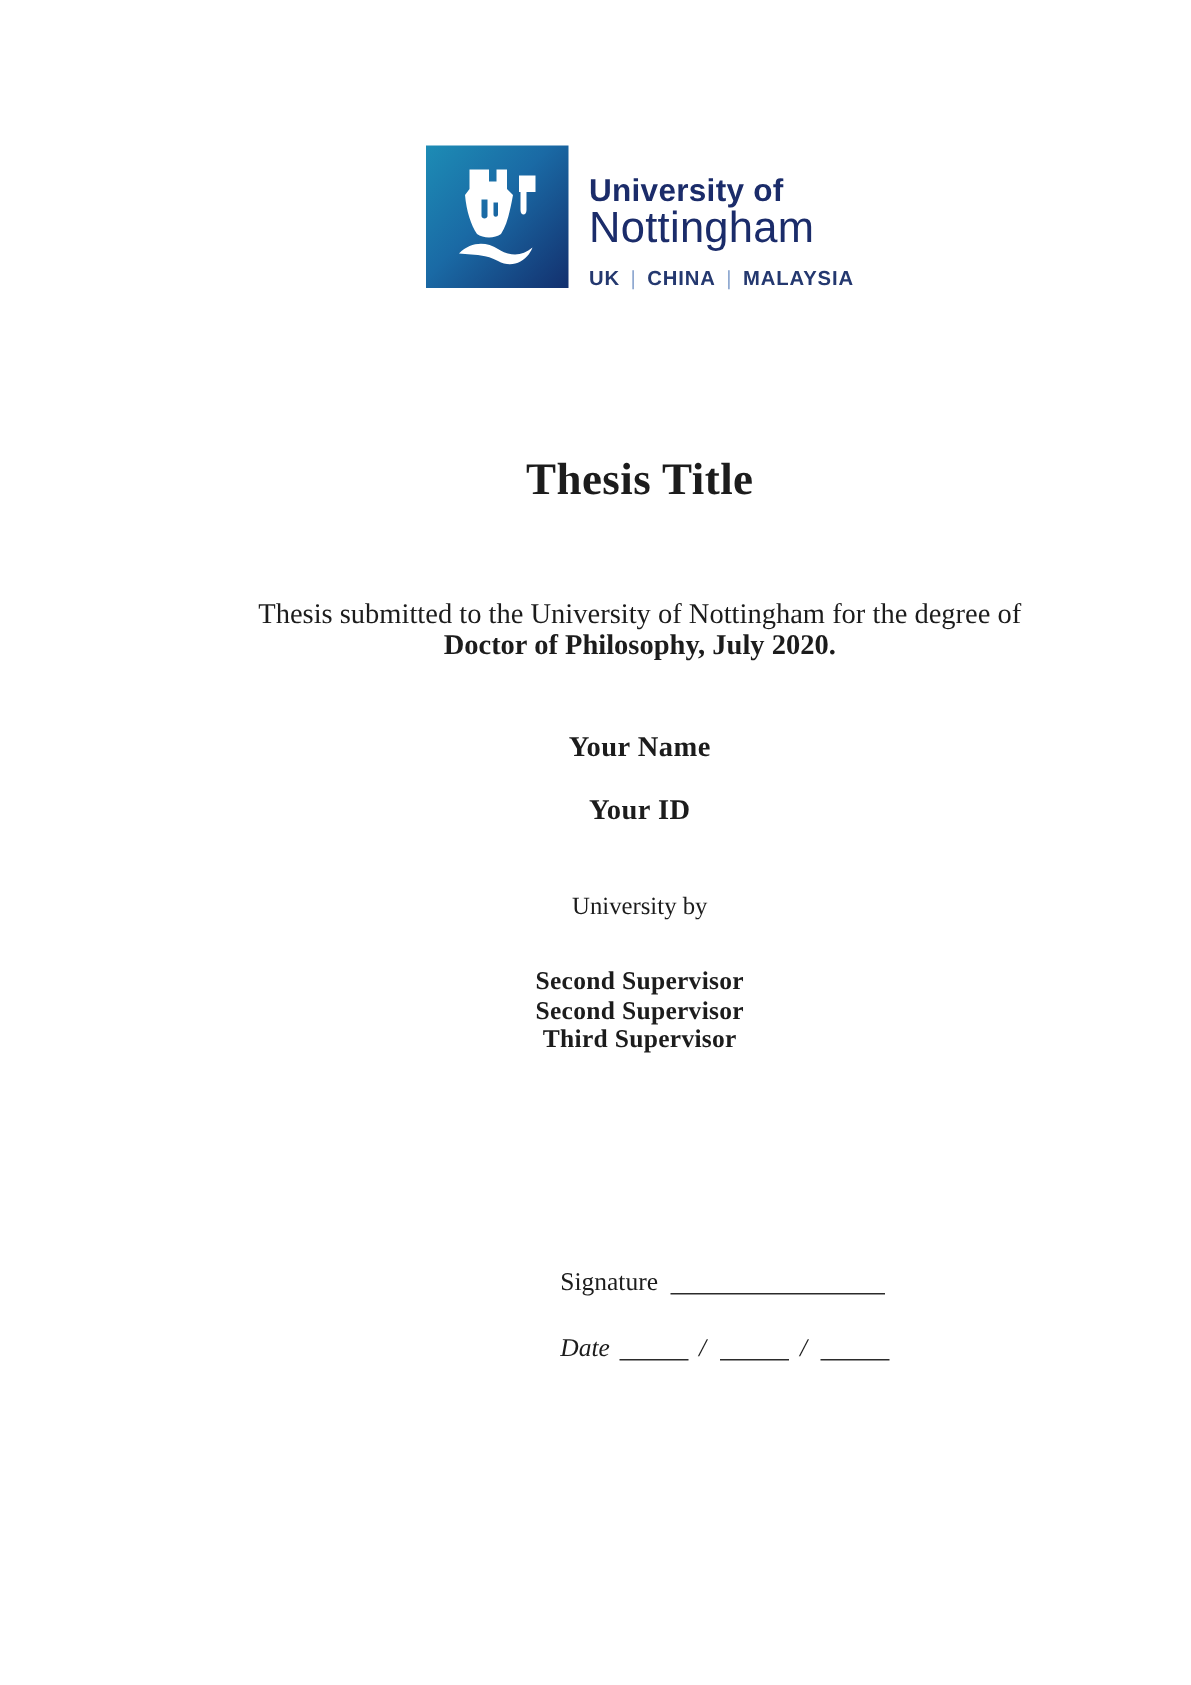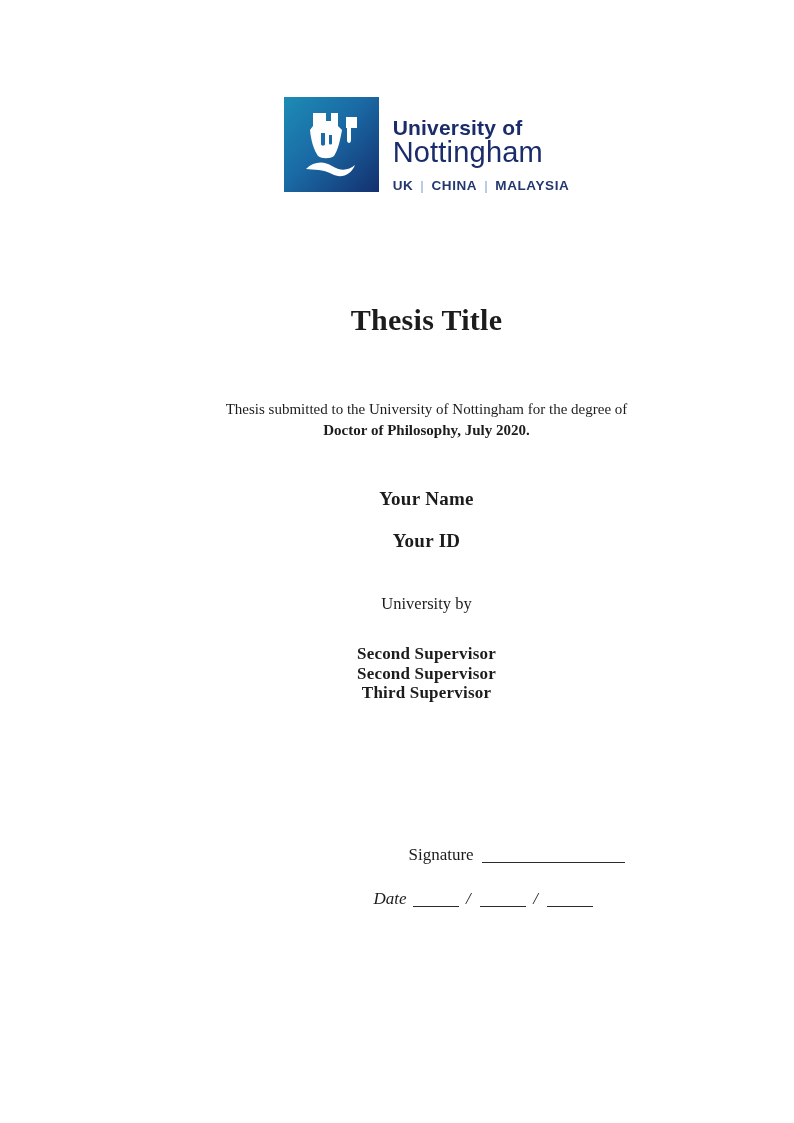--- a/index.html
+++ b/index.html
@@ -24,29 +24,29 @@
     margin-left:14px; padding-top:20px; text-align:left;
     font-family:"Liberation Sans", sans-serif; color:#1b2c6a;
   }
   .logo-line1 { font-size:21px; font-weight:bold; line-height:22px; letter-spacing:0.2px; }
   .logo-line2 { font-size:29px; font-weight:normal; line-height:27px; letter-spacing:0.2px; }
   .logo-campuses { margin-top:12px; font-size:13.5px; font-weight:bold; color:#24386f; letter-spacing:0.6px; }
   .pipe { color:#8ba6cf; font-weight:normal; margin:0 7px; }
 
   
   .thesis-title { top:303px; font-size:30px; font-weight:bold; letter-spacing:0.3px; }
-  .submission   { top:399px; font-size:15px; line-height:21px; }
+  .submission   { top:399px; font-size:19px; line-height:21px; }
   .submission .bold-line { font-weight:bold; }
   .author-name  { top:488px; font-size:19px; font-weight:bold; letter-spacing:0.3px; }
   .author-id    { top:530px; font-size:19px; font-weight:bold; letter-spacing:0.3px; }
   .supervised-by{ top:594px; font-size:16.5px; }
   .supervisors  { top:644px; font-size:17px; font-weight:bold; line-height:19.5px; letter-spacing:0.2px; }
 
   
-  .signature-row { position:absolute; left:259px; top:845px; font-size:17px; white-space:nowrap;margin-left:35px; }
+  .signature-row { position:absolute; left:259px; top:845px; font-size:17px; white-space:nowrap; }
   .date-row      { position:absolute; left:259px; top:889px; font-size:17px; white-space:nowrap;font-style:italic; }
   .blank {
     display:inline-block; height:10px; margin-bottom:-3px;
     border-bottom:1.4px solid #2b2b2b;
   }
   .blank-sig  { width:143px; margin-left:4px; }
   .blank-date { width:46px;  margin-left:2px; }
   .date-slash { margin:0 3px; }
 </style>
 </head>

